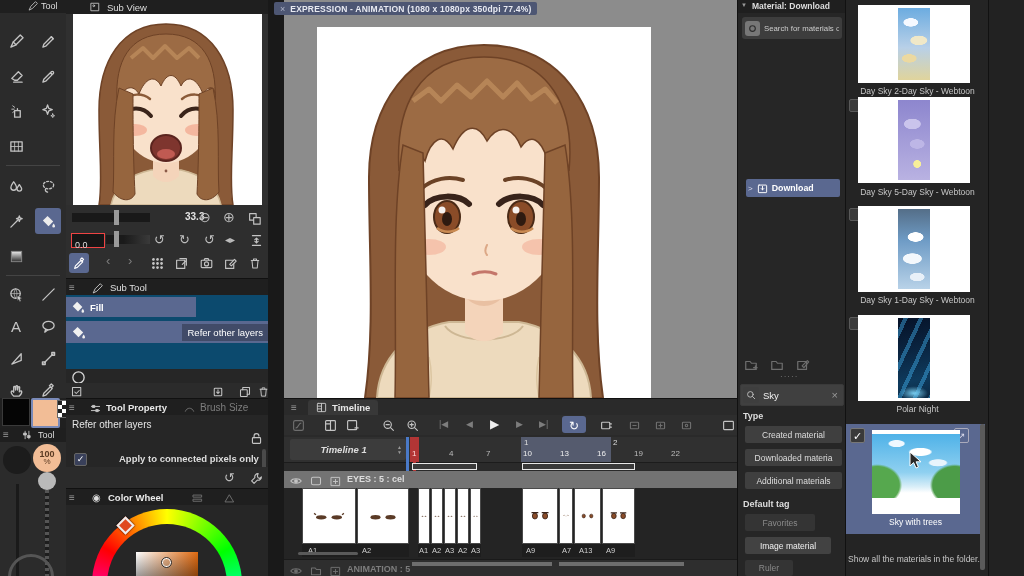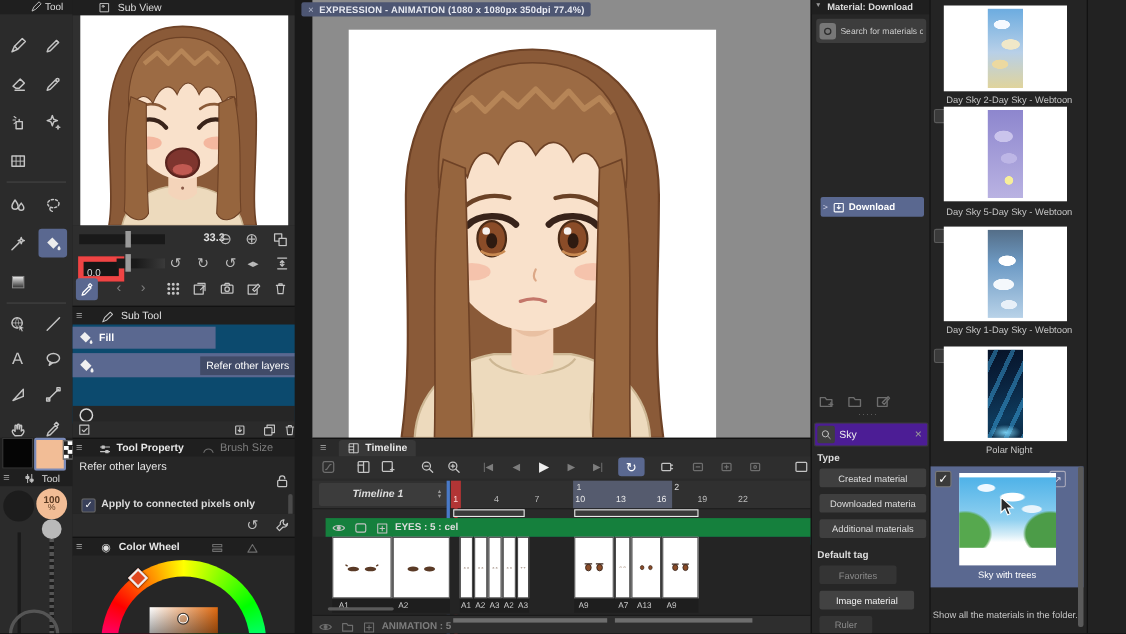--- a/index.html
+++ b/index.html
@@ -219,21 +219,21 @@
   <div class="p panel" style="left:66px;top:205px;width:202px;height:73px;background:#2e2e2e;">
     <div class="p" style="left:6px;top:8px;width:78px;height:9px;background:#191919;"></div>
     <div class="p" style="left:48px;top:5px;width:5px;height:15px;background:#9a9a9a;"></div>
     <span class="p" style="left:119px;top:6px;font-size:10px;font-weight:bold;color:#e2e2e2;">33.3</span>
     <span class="p glyph" style="left:133px;top:4px;font-size:14px;">⊖</span>
     <span class="p glyph" style="left:157px;top:4px;font-size:14px;">⊕</span>
     <span class="p" style="left:182px;top:6px;"><svg class="ic" width="13" height="13" viewBox="0 0 16 16">
           <rect x="2" y="2" width="8" height="8"></rect>
           <rect x="7" y="7" width="8" height="8" fill="#2e2e2e"></rect>
         </svg></span>
-    <div class="p" style="left:5px;top:28px;width:32px;height:13px;background:#161616;border:5px solid #ef4444;">
+    <div class="p" style="left:5px;top:28px;width:32px;height:13px;background:#161616;border:1px solid #ef4444;">
       <span style="font-size:9px;color:#ddd;padding-left:3px;">0.0</span>
     </div>
     <div class="p" style="left:40px;top:30px;width:44px;height:9px;background:linear-gradient(90deg,#1a1a1a 40%,#3a3a3a);"></div>
     <div class="p" style="left:48px;top:26px;width:5px;height:16px;background:#9a9a9a;"></div>
     <span class="p glyph" style="left:88px;top:27px;font-size:13px;">↺</span>
     <span class="p glyph" style="left:113px;top:27px;font-size:13px;">↻</span>
     <span class="p glyph" style="left:138px;top:27px;font-size:13px;">↺</span>
     <span class="p glyph" style="left:159px;top:29px;font-size:10px;">◂▸</span>
     <span class="p" style="left:184px;top:28px;"><svg class="ic" width="13" height="13" viewBox="0 0 16 16">
           <path d="M3 2h10M3 14h10M8 5v6M6 7l2-2 2 2M6 9l2 2 2-2"></path>
@@ -336,21 +336,21 @@
   </div>
   <div class="p panel" style="left:66px;top:415px;width:202px;height:52px;">
     <span class="p" style="left:6px;top:4px;font-size:10px;color:#e4e4e4;">Refer other layers</span>
     <span class="p" style="left:184px;top:16px;"><svg class="ic" width="13" height="13" viewBox="0 0 16 16">
           <rect x="3" y="7" width="10" height="7" rx="1"></rect>
           <path d="M5 7V5a3 3 0 0 1 6 0"></path>
         </svg></span>
     <div class="p" style="left:196px;top:34px;width:4px;height:30px;background:#4a4a4a;border-radius:2px;"></div>
     <div class="p" style="left:0;top:38px;width:196px;height:14px;overflow:hidden;display:flex;align-items:flex-start;gap:5px;padding-left:8px;box-sizing:border-box;">
       <span style="width:11px;height:11px;background:#39405a;border:1px solid #666;border-radius:2px;color:#fff;font-size:9px;line-height:11px;text-align:center;flex:0 0 auto;"><span>✓</span></span>
-      <span style="font-size:9.5px;font-weight:bold;color:#ddd;white-space:nowrap;">Apply to connected pixels only</span>
+      <span style="font-size:9.5px;font-weight:bold;color:#ddd;white-space:nowrap;margin-left:27px;">Apply to connected pixels only</span>
     </div>
   </div>
   <div class="p" style="left:66px;top:467px;width:202px;height:21px;background:#2b2b2b;">
     <span class="p glyph" style="left:158px;top:3px;font-size:13px;">↺</span>
     <span class="p" style="left:184px;top:4px;"><svg class="ic" width="13" height="13" viewBox="0 0 16 16">
           <path d="M10 2a4 4 0 0 0-4 5L2 11l3 3 4-4a4 4 0 0 0 5-4l-2 2-2-1-1-2z"></path>
         </svg></span>
   </div>
 
   <div class="p hdr" style="left:66px;top:488px;width:202px;height:17px;border-top:1px solid #111;">
@@ -500,21 +500,21 @@
 
     <div class="p" style="left:122px;top:38px;width:3px;height:140px;background:#4a7ac8;"></div>
     <div class="p" style="left:126px;top:38px;width:9px;height:25px;background:#b23535;">
       <span style="position:absolute;left:2px;top:12px;font-size:8px;color:#ffd9d9;">1</span>
     </div>
     <div class="p" style="left:129px;top:63px;width:3px;height:115px;background:#b23535;"></div>
 
     <div class="p" style="left:128px;top:64px;width:65px;height:7px;border:1px solid #e8e8e8;box-sizing:border-box;background:#3a3a3a;"></div>
     <div class="p" style="left:238px;top:64px;width:113px;height:7px;border:1px solid #e8e8e8;box-sizing:border-box;background:#3a3a3a;"></div>
 
-    <div class="p" style="left:12px;top:72px;width:453px;height:17px;background:#15803d;border-bottom:7px solid #0f766e;">
+    <div class="p" style="left:0;top:72px;width:453px;height:17px;background:#737373;border-bottom:7px solid #0f766e;">
       <span class="p" style="left:6px;top:2px;"><svg class="ic" width="12" height="12" viewBox="0 0 16 16">
             <path d="M1 8c2.5-4 11.5-4 14 0-2.5 4-11.5 4-14 0z"></path>
             <circle cx="8" cy="8" r="1.8" fill="#c4c4c4"></circle>
           </svg></span>
       <span class="p" style="left:26px;top:2px;"><svg class="ic" width="12" height="12" viewBox="0 0 16 16">
             <rect x="2" y="3" width="12" height="10" rx="2"></rect>
           </svg></span>
       <span class="p" style="left:46px;top:2px;"><svg class="ic" width="11" height="11" viewBox="0 0 16 16">
             <rect x="2" y="2" width="12" height="12"></rect>
             <path d="M5 8h6M8 5v6"></path>
@@ -654,21 +654,21 @@
       <span class="p" style="left:32px;top:2px;"><svg class="ic dimic" width="14" height="14" viewBox="0 0 16 16">
             <path d="M2 4h5l1.5 2H14v7H2z"></path>
           </svg></span>
       <span class="p" style="left:58px;top:2px;"><svg class="ic dimic" width="14" height="14" viewBox="0 0 16 16">
             <rect x="2" y="4" width="10" height="9"></rect>
             <path d="M7 9l6-6 1.5 1.5L9 11z"></path>
           </svg></span>
     </div>
     <div class="p" style="left:42px;top:372px;font-size:8px;color:#777;letter-spacing:1px;">·····</div>
 
-    <div class="p" style="left:2px;top:384px;width:104px;height:22px;background:#4c1d95;border:1px solid #3a3a3a;border-radius:2px;display:flex;align-items:center;gap:4px;box-sizing:border-box;">
+    <div class="p" style="left:2px;top:384px;width:104px;height:22px;background:#404040;border:1px solid #3a3a3a;border-radius:2px;display:flex;align-items:center;gap:4px;box-sizing:border-box;">
       <span style="width:16px;height:16px;background:#3e3e3e;border-radius:2px;margin-left:2px;display:flex;align-items:center;justify-content:center;flex:0 0 auto;">
         <svg class="ic" width="10" height="10" viewBox="0 0 16 16">
             <circle cx="7" cy="7" r="4.5"></circle>
             <path d="M10.5 10.5L14 14"></path>
           </svg>
       </span>
       <span style="flex:1;font-size:9.5px;color:#f0f0f0;">Sky</span>
       <span style="font-size:11px;color:#999;padding-right:5px;">×</span>
     </div>
     <span class="p" style="left:5px;top:411px;font-size:9px;font-weight:bold;color:#ddd;">Type</span>

